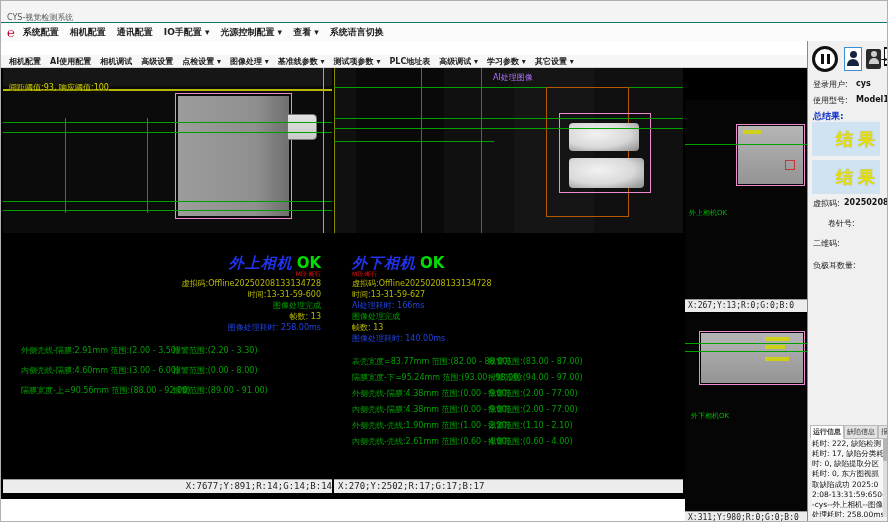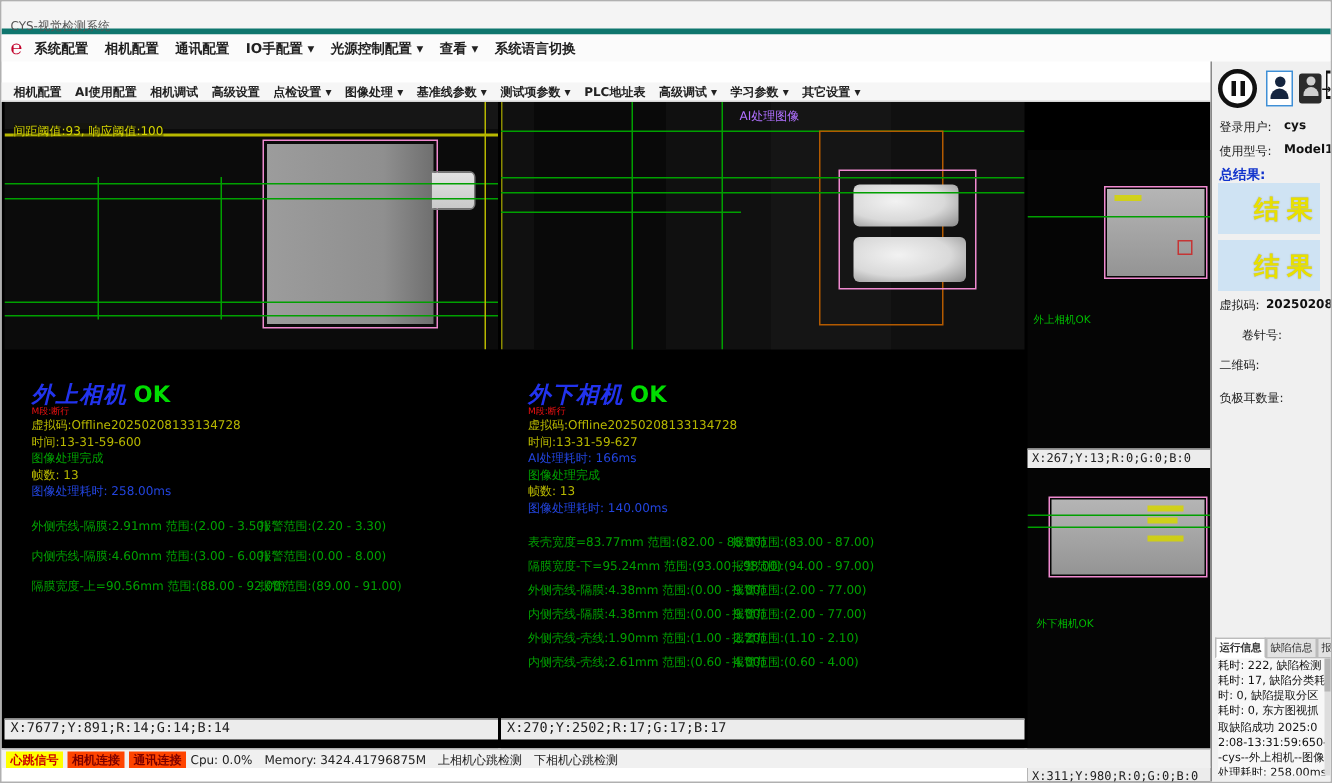--- a/index.html
+++ b/index.html
@@ -2,37 +2,37 @@
 <html><head>
 <meta charset="utf-8">
 <style>
   * { box-sizing: border-box; margin: 0; padding: 0; }
   body { background: #fff; font-family: "DejaVu Sans", sans-serif; }
   .window { position: relative; width: 888px; height: 522px; background: #fff; overflow: hidden;
             border: 1px solid #b0b0b0; }
   .abs { position: absolute; }
 
   
-  .titlebar { top: 0; left: 0; width: 888px; height: 22px; background: #f4f4f4; border-bottom: 4px solid #0f766e; }
+  .titlebar { top: 0; left: 0; width: 888px; height: 22px; background: #f4f4f4; border-bottom: 1px solid #0f766e; }
   .titlebar .t { position: absolute; left: 6px; top: 11px; font-size: 8px; color: #555; }
   .menubar { top: 22px; left: 0; width: 888px; height: 18px; background: #fbfbfb; display: flex; align-items: center; }
   .logo { font-family: "DejaVu Serif", serif; font-style: italic; font-weight: bold; color: #c2002a;
           font-size: 13px; margin: 0 8px 0 6px; line-height: 1; }
   .menu-item { font-size: 9px; font-weight: 600; color: #222; margin-right: 11px; cursor: default; }
   .tabstrip { top: 40px; left: 0; width: 806px; height: 14px; background: #eeeeee; border-bottom: 1px solid #cfcfcf; }
   .runtab { position: absolute; left: 3px; top: 1px; background: #ffffff; border: 1px solid #bbb; border-bottom: none;
             font-size: 8px; padding: 1px 9px 2px; color: #111; }
   .toolbar { top: 54px; left: 0; width: 806px; height: 13px; background: #f6f6f6; border-bottom: 1px solid #d5d5d5;
              display: flex; align-items: center; padding-left: 8px; }
   .tool-item { font-size: 8px; font-weight: 600; color: #222; margin-right: 9px; white-space: nowrap; }
 
   
   .main { top: 67px; left: 0; width: 806px; height: 431px; background: #000; }
   .panel { position: absolute; top: 0; height: 431px; background: #000; }
-  .panel-left { left: 2px; width: 329px; }
+  .panel-left { left: 2px; width: 329px; text-align: right; }
   .panel-mid { left: 333px; width: 349px; }
   .panel-thumbs { left: 684px; width: 122px; margin-top: 32px; }
 
   .img-area { position: absolute; left: 0; top: 0; width: 100%; height: 165px; background: #0b0b0b; overflow: hidden; }
   .coordbar { position: absolute; left: 0; top: 411px; width: 100%; height: 14px; background: #ececec;
               border-top: 1px solid #999; font-family: "DejaVu Sans Mono", monospace; font-size: 9px; color: #222;
               padding: 1px 0 0 4px; }
 
   
   .hline { position: absolute; left: 0; width: 100%; height: 1px; }
@@ -318,23 +318,14 @@
       <span class="sb-tab active">运行信息</span>
       <span class="sb-tab">缺陷信息</span>
       <span class="sb-tab">报警信息</span>
     </div>
     <div class="sb-log">耗时: 222, 缺陷检测耗时: 17, 缺陷分类耗时: 0, 缺陷提取分区耗时: 0, 东方图视抓取缺陷成功 2025:02:08-13:31:59:650--cys--外上相机--图像处理耗时: 258.00ms</div>
     <div class="sb-scroll">
         <i></i>
       </div>
   </div>
 
-  <div class="abs statusbar">
-    <span class="badge badge-yellow">心跳信号</span>
-    <span class="badge badge-red">相机连接</span>
-    <span class="badge badge-red">通讯连接</span>
-    <span class="status-text">Cpu: 0.0%</span>
-    <span class="status-text">Memory: 3424.41796875M</span>
-    <span class="status-text">上相机心跳检测</span>
-    <span class="status-text">下相机心跳检测</span>
-  </div>
 
 </div>
 
 </body></html>

